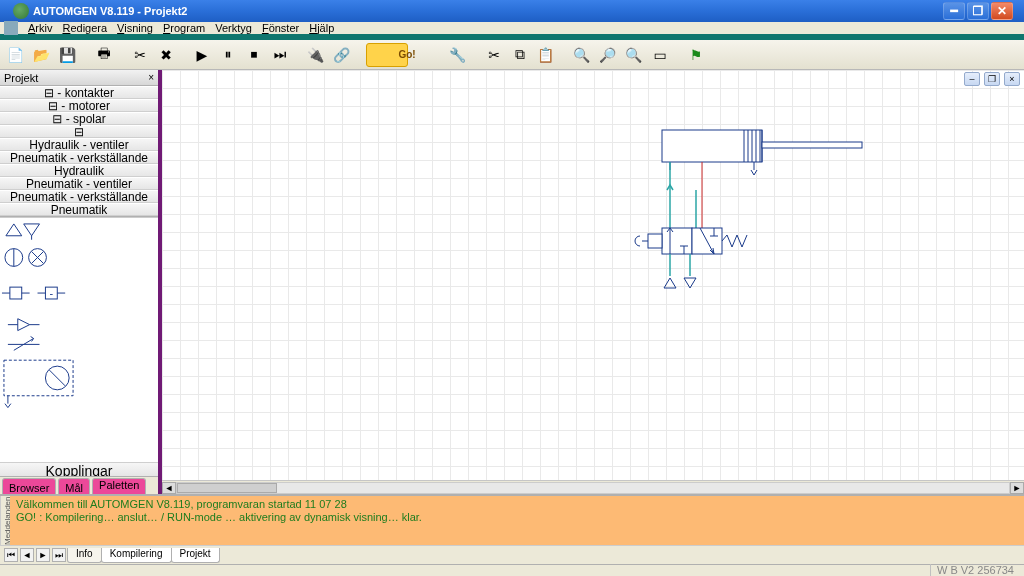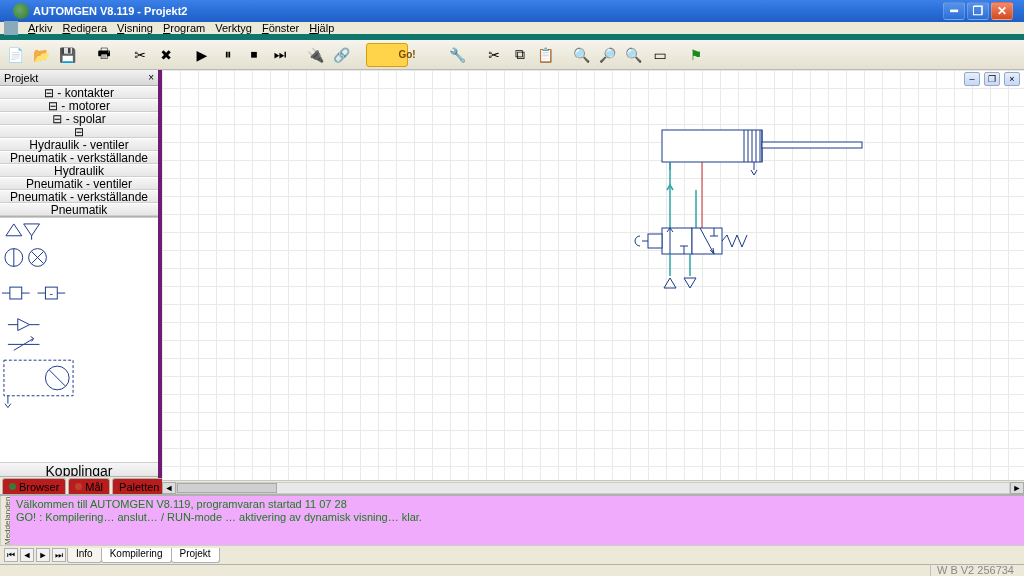--- a/index.html
+++ b/index.html
@@ -33,41 +33,41 @@
 
 .left-panel { width: 162px; border-right: 4px solid #701a75; background: #eee; display: flex; flex-direction: column; }
 .panel-hdr { height: 16px; background: linear-gradient(#f2f2f2,#d7d7d7); border-bottom: 1px solid #b0b0b0; display: flex; align-items: center; padding: 0 4px; font-size: 10px; }
 .panel-hdr .x { margin-left: auto; font-size: 10px; cursor: default; }
 .tree { border-bottom: 1px solid #b0b0b0; }
 .tree-row { height: 13px; line-height: 13px; text-align: center; background: linear-gradient(#f6f6f6,#e6e6e6); border-top: 1px solid #fff; border-bottom: 1px solid #cfcfcf; font-size: 12px; cursor: default; }
 .palette { flex: 1; background: #fff; border-top: 1px solid #ccc; position: relative; overflow: hidden; }
 .palette svg { width: 100%; }
 .palette-footer { height: 14px; text-align: center; background: linear-gradient(#f6f6f6,#e6e6e6); border-top: 1px solid #cfcfcf; font-size: 14px; }
 .panel-tabs { height: 18px; background: #ece9d8; display: flex; align-items: flex-end; border-top: 1px solid #b0b0b0; }
-.ptab { height: 16px; padding: 0 6px; border: 1px solid #b0b0b0; border-bottom: none; background: #b91c1c; font-size: 10px; border-radius: 3px 3px 0 0; margin-left: 2px; display: flex; align-items: center; gap: 3px; }
+.ptab { height: 16px; padding: 0 6px; border: 1px solid #b0b0b0; border-bottom: none; background: #ec4899; font-size: 10px; border-radius: 3px 3px 0 0; margin-left: 2px; display: flex; align-items: center; gap: 3px; flex-direction: column; }
 .ptab .dot { width: 7px; height: 7px; border-radius: 50%; }
 
 
 .canvas-wrap { flex: 1; display: flex; flex-direction: column; background: #fff; position: relative; }
 .canvas { flex: 1; overflow: hidden; position: relative; }
 .canvas .grid { position: absolute; inset: 0;
   background-image: linear-gradient(#e9e9e9 1px, transparent 1px), linear-gradient(90deg, #e9e9e9 1px, transparent 1px);
   background-size: 18px 18px; }
 .canvas svg.diagram { position: absolute; inset: 0; }
 .hscroll { height: 14px; background: #ece9d8; border-top: 1px solid #c6c6c6; display: flex; align-items: center; }
 .hscroll .arrow { width: 14px; height: 12px; background: #ddd; border: 1px solid #aaa; font-size: 9px; text-align: center; line-height: 10px; }
 .hscroll .track { flex: 1; height: 12px; background: #e8e8e8; border: 1px solid #ccc; position: relative; }
 .hscroll .thumb { position: absolute; left: 0; top: 0; height: 100%; width: 100px; background: #cfcfcf; border: 1px solid #aaa; }
 
 
 .mdi-btns { position: absolute; right: 4px; top: 2px; display: flex; gap: 4px; z-index: 2; }
 .mdi-btns .mbtn { width: 16px; height: 14px; border: 1px solid #94aacc; background: linear-gradient(#e6eefb, #c7d8f2); font-size: 9px; text-align: center; line-height: 12px; border-radius: 2px; }
 
 
-.messages { height: 70px; border-top: 2px solid #b0b0b0; display: flex; flex-direction: column; background: #f0abfc; }
+.messages { height: 70px; border-top: 2px solid #b0b0b0; display: flex; flex-direction: column; background: #fdba74; }
 .msg-body { flex: 1; padding: 2px 4px; color: #1e7c1e; font-family: "MS Sans Serif","Tahoma"; font-size: 10px; line-height: 13px; overflow: hidden; position: relative; border-bottom: 1px solid #ccc; }
 .msg-side-label { position: absolute; left: 0; top: 0; bottom: 0; width: 10px; background: #ece9d8; border-right: 1px solid #ccc; writing-mode: vertical-rl; transform: rotate(180deg); font-size: 8px; text-align: center; color: #555; }
 .msg-body .lines { margin-left: 12px; }
 .msg-tabs { height: 18px; background: #ece9d8; display: flex; align-items: center; padding: 0 4px; gap: 0; }
 .msg-tabs .nav { width: 14px; height: 14px; border: 1px solid #b0b0b0; background: #f2f2f2; font-size: 9px; text-align: center; line-height: 12px; margin-right: 2px; }
 .msg-tabs .mtab { height: 15px; padding: 0 8px; border: 1px solid #b0b0b0; border-top: none; background: #fff; font-size: 10px; border-radius: 0 0 3px 3px; margin-left: -1px; }
 .msg-tabs .mtab.active { background: #f6f4ec; }
 
 
 .statusbar { height: 12px; background: #ece9d8; border-top: 1px solid #b0b0b0; display: flex; align-items: flex-end; font-size: 9px; color: #555; padding: 0 4px; }

